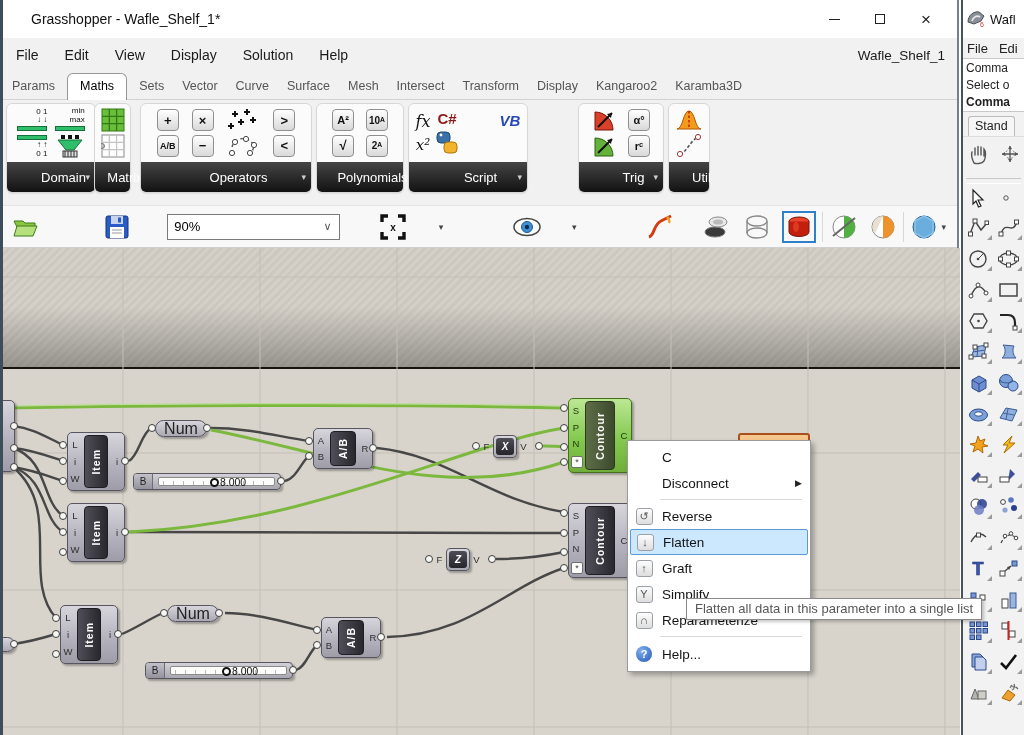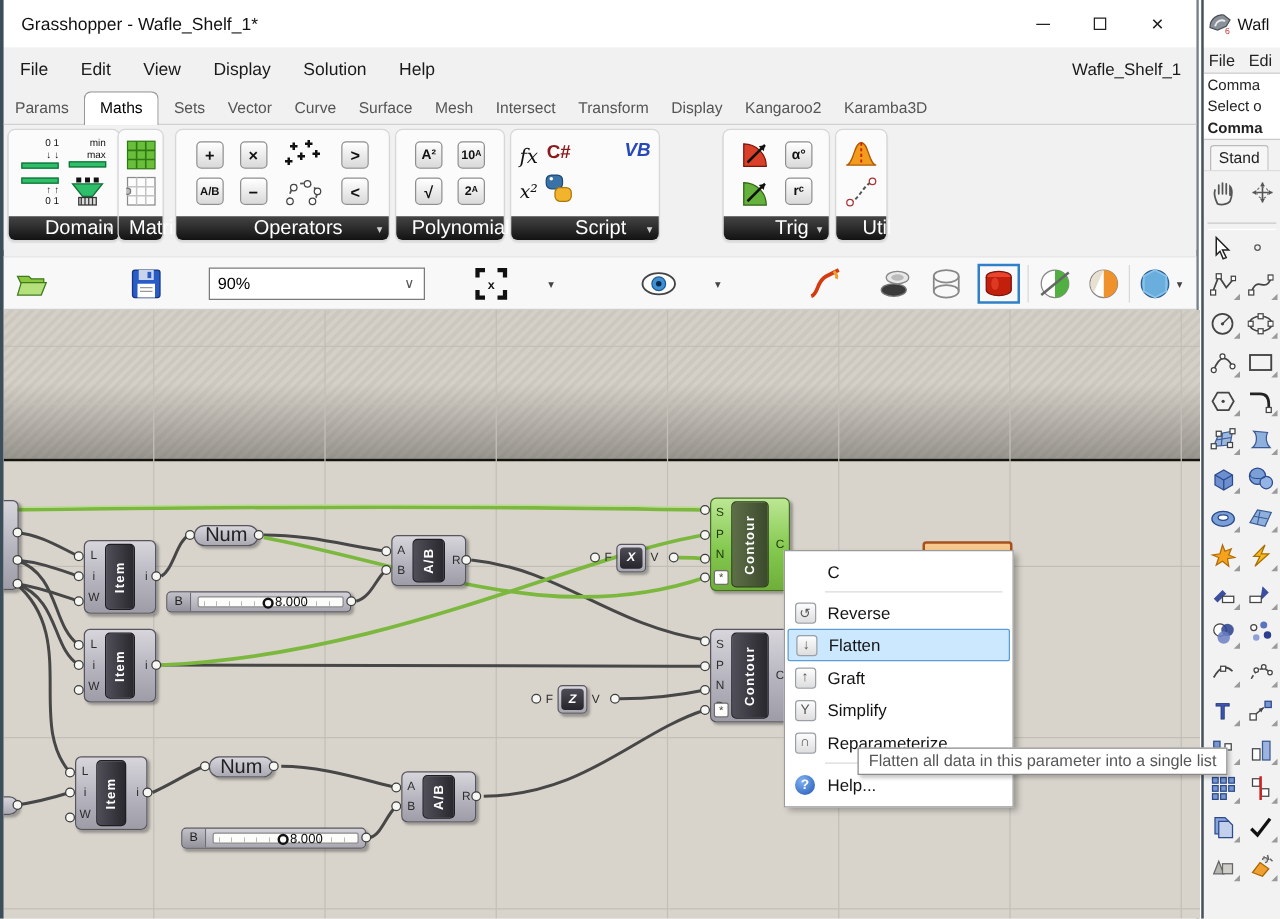--- a/index.html
+++ b/index.html
@@ -3,40 +3,40 @@
 <meta charset="utf-8">
 <style>
   * { box-sizing: border-box; margin:0; padding:0; }
   html,body { width:1024px; height:735px; overflow:hidden; }
   body { font-family:"Liberation Sans",sans-serif; background:#fff; position:relative; }
   .abs { position:absolute; }
 
   
   #gh { left:0; top:0; width:959px; height:735px; background:#f1f1f1; border-left:3px solid #3d4d5a; border-right:2px solid #75808a; }
   #titlebar { left:0; top:0; right:0; height:38px; background:#fff; display:flex; align-items:center; }
-  #titlebar .title { margin-left:14px; font-size:14px; color:#111; }
+  #titlebar .title { margin-left:28px; font-size:14px; color:#111; }
   .wbtns { margin-left:auto; display:flex; }
   .wbtn { width:46px; height:30px; display:flex; align-items:center; justify-content:center; }
   .glyph-min { width:11px; height:0; border-top:1.5px solid #222; }
   .glyph-max { width:10px; height:10px; border:1.5px solid #222; }
   .glyph-close { font-size:17px; color:#222; line-height:1; }
 
   #menubar { left:0; top:38px; right:0; height:34px; background:#f1f1f1; display:flex; align-items:center; font-size:14px; color:#1a1a1a; }
   #menubar .mi { padding:0 13px; }
   #menubar .docname { margin-left:auto; margin-right:12px; font-size:13.5px; }
 
   #tabbar { left:0; top:72px; right:0; height:28px; background:#f1f1f1; border-bottom:1px solid #d2d2d2; display:flex; align-items:flex-end; font-size:12.5px; color:#555; }
   .tab { padding:5px 9px 6px; }
   .tab.active { background:#fff; border:1px solid #979797; border-bottom:none; border-radius:6px 6px 0 0; color:#000; padding:5px 12px 7px; margin:0 3px; position:relative; top:1px; }
 
   #ribbon { left:0; top:100px; right:0; height:100px; background:#f1f1f1; }
   .grp { position:absolute; top:3px; height:90px; background:#fbfbfb; border:1px solid #d7d7d7; border-radius:6px; display:flex; flex-direction:column; box-shadow:0 1px 1px rgba(0,0,0,.08); }
   .grp-icons { flex:1; display:flex; align-items:center; justify-content:space-evenly; padding:2px 3px; }
   .gcol { display:flex; flex-direction:column; justify-content:space-evenly; height:100%; align-items:center; }
-  .grp-label { height:19px; background:linear-gradient(#454545,#121212); color:#fff; font-size:16px; display:flex; align-items:center; justify-content:center; border-radius:0 0 5px 5px; position:relative;padding-left:25px; }
+  .grp-label { height:30px; background:linear-gradient(#454545,#121212); color:#fff; font-size:13px; display:flex; align-items:center; justify-content:center; border-radius:0 0 5px 5px; position:relative;padding-left:25px; }
   .grp-label.arrow::after { content:"▾"; position:absolute; right:5px; font-size:9px; color:#cfcfcf; }
   .opbtn { width:22px; height:22px; border:1px solid #8f8f8f; border-radius:4px; background:linear-gradient(#ffffff,#d9d9d9); box-shadow:inset 0 1px 0 #fff; display:flex; align-items:center; justify-content:center; font-weight:bold; font-size:13px; color:#111; }
   .opbtn.small { font-size:9px; }
   .dicon { display:flex; flex-direction:column; align-items:flex-end; font-size:8px; color:#111; line-height:1.1; }
   .gbar { width:30px; height:5px; background:#2fbf6b; border:1px solid #15713a; margin:1px 0; }
   .cal { width:25px; height:27px; border:2px solid #1a1a1a; border-radius:3px; background:#fff; overflow:hidden; text-align:center; }
   .cal .cal-m { background:#d42a10; color:#fff; font-size:7px; font-weight:bold; line-height:9px; display:block; }
   .cal .cal-d { font-size:11px; font-weight:bold; color:#111; line-height:15px; display:block; }
 
   #toolbar2 { left:0; top:205px; right:0; height:43px; background:#f8f8f8; border-top:1px solid #e3e3e3; border-bottom:1px solid #cfcfcf; display:flex; align-items:center; padding:0 8px;gap:28px; }
@@ -629,20 +629,25 @@
 
     <div id="orange-panel"></div>
   </div>
 
 </div>
 
 <div id="ctx" class="abs">
   <div class="ctx-row" style="padding-left:32px;">
       <span>C</span>
     </div>
+  <div class="ctx-row">
+    <span class="ctx-ic"></span>
+      <span>Disconnect</span>
+      <span class="subarr">▶</span>
+  </div>
   <div class="ctx-sep"></div>
   <div class="ctx-row">
     <span class="ctx-ic">
         <span class="mi-box">↺</span>
       </span>
       <span>Reverse</span>
   </div>
   <div class="ctx-row hl">
     <span class="ctx-ic">
         <span class="mi-box">↓</span>

